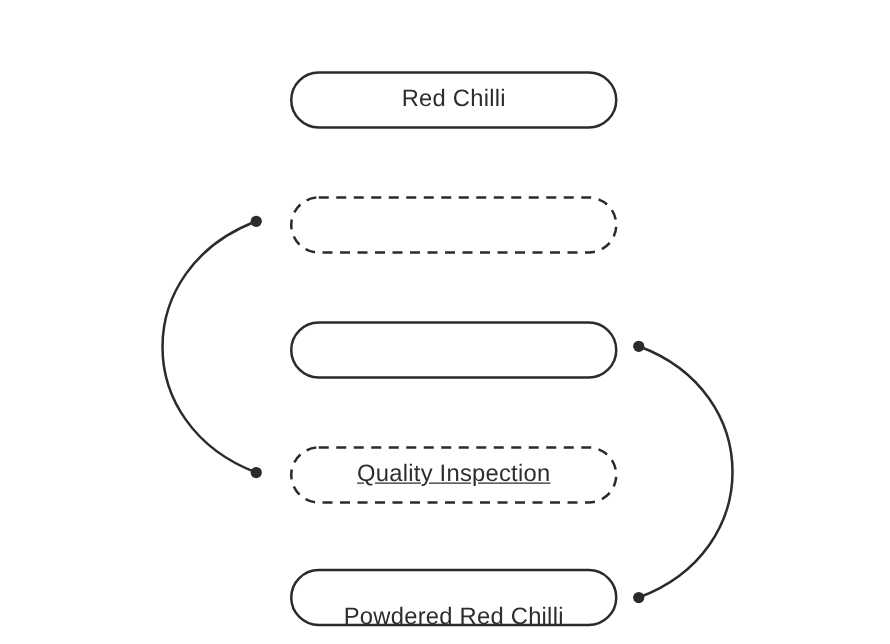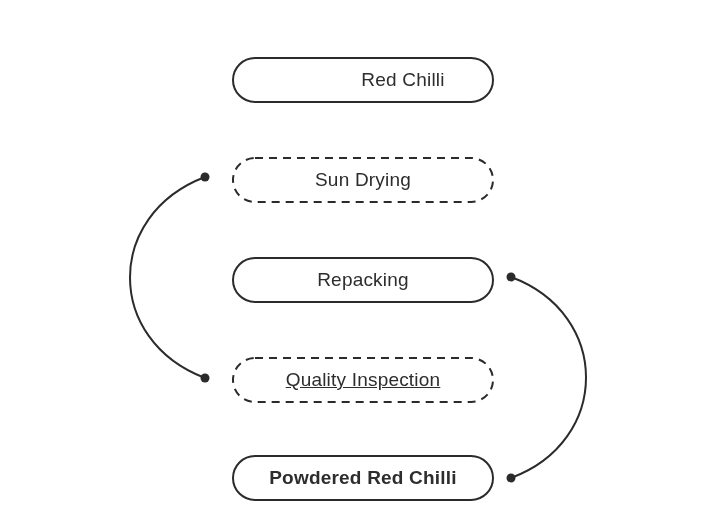--- a/index.html
+++ b/index.html
@@ -26,25 +26,25 @@
     width: 260px;
     height: 44px;
     display: flex;
     align-items: center;
     justify-content: center;
     font-size: 19px;
     color: #2d2d2d;
     letter-spacing: 0.2px;
     user-select: none;
   }
-  .nl-1 { top: 58px; padding-left: 40px; }
+  .nl-1 { top: 58px; }
   .nl-2 { top: 158px; }
   .nl-3 { top: 258px; }
   .nl-4 { top: 358px; text-decoration: underline; }
-  .nl-5 { top: 456px; font-weight: bold; }
+  .nl-5 { top: 472px; }
 </style>
 </head>
 <body>
 
 <div class="canvas">
 
   <svg class="overlay-svg" width="712" height="515" viewBox="0 0 712 515">
 
     <rect x="233" y="58" width="260" height="44" rx="22" ry="22" fill="#ffffff" stroke="#2b2b2b" stroke-width="2"></rect>
     <rect x="233" y="158" width="260" height="44" rx="22" ry="22" fill="#ffffff" stroke="#2b2b2b" stroke-width="2" stroke-dasharray="8 6"></rect>
@@ -55,18 +55,16 @@
     <path d="M 205 177 C 105 215 105 340 205 378" fill="none" stroke="#2b2b2b" stroke-width="2" stroke-linecap="round"></path>
     <circle cx="205" cy="177" r="4.5" fill="#2b2b2b"></circle>
     <circle cx="205" cy="378" r="4.5" fill="#2b2b2b"></circle>
 
     <path d="M 511 277 C 611 314 611 441 511 478" fill="none" stroke="#2b2b2b" stroke-width="2" stroke-linecap="round"></path>
     <circle cx="511" cy="277" r="4.5" fill="#2b2b2b"></circle>
     <circle cx="511" cy="478" r="4.5" fill="#2b2b2b"></circle>
   </svg>
 
   <div class="node-label nl-1">Red Chilli</div>
-  <div class="node-label nl-2">Sun Drying</div>
-  <div class="node-label nl-3">Repacking</div>
   <div class="node-label nl-4">Quality Inspection</div>
   <div class="node-label nl-5">Powdered Red Chilli</div>
 
 </div>
 
 </body></html>

